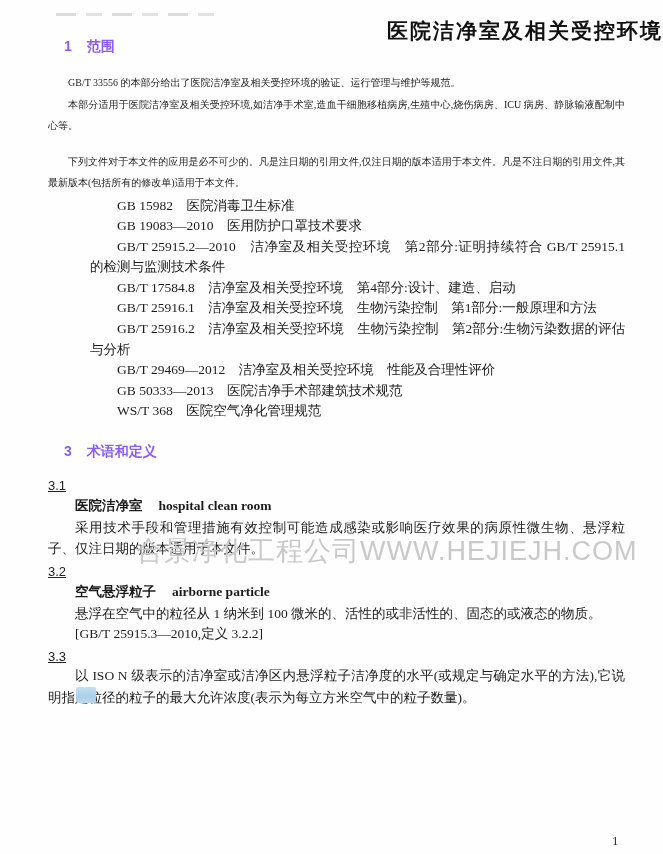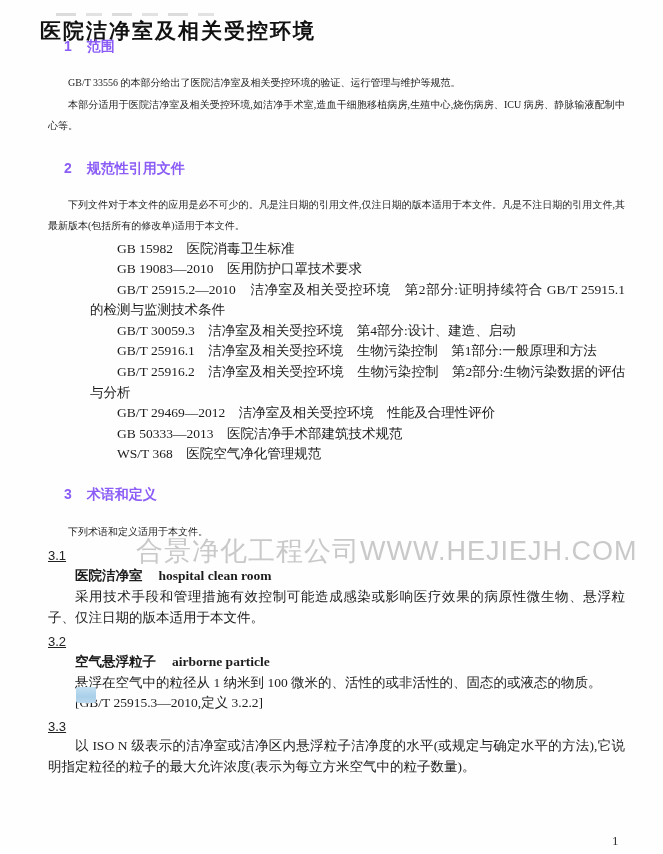--- a/index.html
+++ b/index.html
@@ -9,21 +9,21 @@
     margin:0 auto;
     background:#fefefe;
     font-family:"Liberation Serif", serif;
     color:#1c1c1c;
     overflow:hidden;
     box-sizing:border-box;
   }
   .content { position:absolute; left:48px; right:38px; top:0; }
 
   .doc-title {
-    text-align:left;
+    text-align:right;
     font-family:"Liberation Sans", sans-serif;
     font-weight:700;
     font-size:21px;
     line-height:30px;
     letter-spacing:2px;
     color:#111;
     margin-left:40px;
   }
   .doc-title.first { margin-top:16px; }
 
@@ -143,40 +143,36 @@
   <div class="doc-title first">医院洁净室及相关受控环境</div>
 
   <div class="content">
 
     <h3 class="clause-heading mt-title-gap">
       <span class="clause-num">1</span><span>范围</span>
     </h3>
     <p class="para mt-para1">GB/T 33556 的本部分给出了医院洁净室及相关受控环境的验证、运行管理与维护等规范。</p>
     <p class="para">本部分适用于医院洁净室及相关受控环境,如洁净手术室,造血干细胞移植病房,生殖中心,烧伤病房、ICU 病房、静脉输液配制中心等。</p>
 
-    <h3 class="clause-heading mt-sec2">
-      <span class="clause-num">2</span><span>规范性引用文件</span>
-    </h3>
     <p class="para mt-sec2-intro">下列文件对于本文件的应用是必不可少的。凡是注日期的引用文件,仅注日期的版本适用于本文件。凡是不注日期的引用文件,其最新版本(包括所有的修改单)适用于本文件。</p>
     <div class="ref-list mt-refs">
       <p class="ref">GB 15982　医院消毒卫生标准</p>
       <p class="ref">GB 19083—2010　医用防护口罩技术要求</p>
       <p class="ref">GB/T 25915.2—2010　洁净室及相关受控环境　第2部分:证明持续符合 GB/T 25915.1 的检测与监测技术条件</p>
-      <p class="ref">GB/T 30059.3　洁净室及相关受控环境　第4部分:设计、建造、启动</p>
+      <p class="ref">GB/T 17584.8　洁净室及相关受控环境　第4部分:设计、建造、启动</p>
       <p class="ref">GB/T 25916.1　洁净室及相关受控环境　生物污染控制　第1部分:一般原理和方法</p>
       <p class="ref">GB/T 25916.2　洁净室及相关受控环境　生物污染控制　第2部分:生物污染数据的评估与分析</p>
       <p class="ref">GB/T 29469—2012　洁净室及相关受控环境　性能及合理性评价</p>
       <p class="ref">GB 50333—2013　医院洁净手术部建筑技术规范</p>
       <p class="ref">WS/T 368　医院空气净化管理规范</p>
     </div>
 
     <h3 class="clause-heading mt-sec3">
       <span class="clause-num">3</span><span>术语和定义</span>
     </h3>
-    <p class="para mt-sec3-intro">下列术语和定义适用于本文件。</p>
 
     <p class="term-num mt-term-num">3.1</p>
     <p class="term-line mt-term-line">
       <span class="term-cn">医院洁净室</span><span class="term-en">hospital clean room</span>
     </p>
     <p class="term-def">采用技术手段和管理措施有效控制可能造成感染或影响医疗效果的病原性微生物、悬浮粒子、仅注日期的版本适用于本文件。</p>
 
     <p class="term-num mt-term-num">3.2</p>
     <p class="term-line mt-term-line">
       <span class="term-cn">空气悬浮粒子</span><span class="term-en">airborne particle</span>

